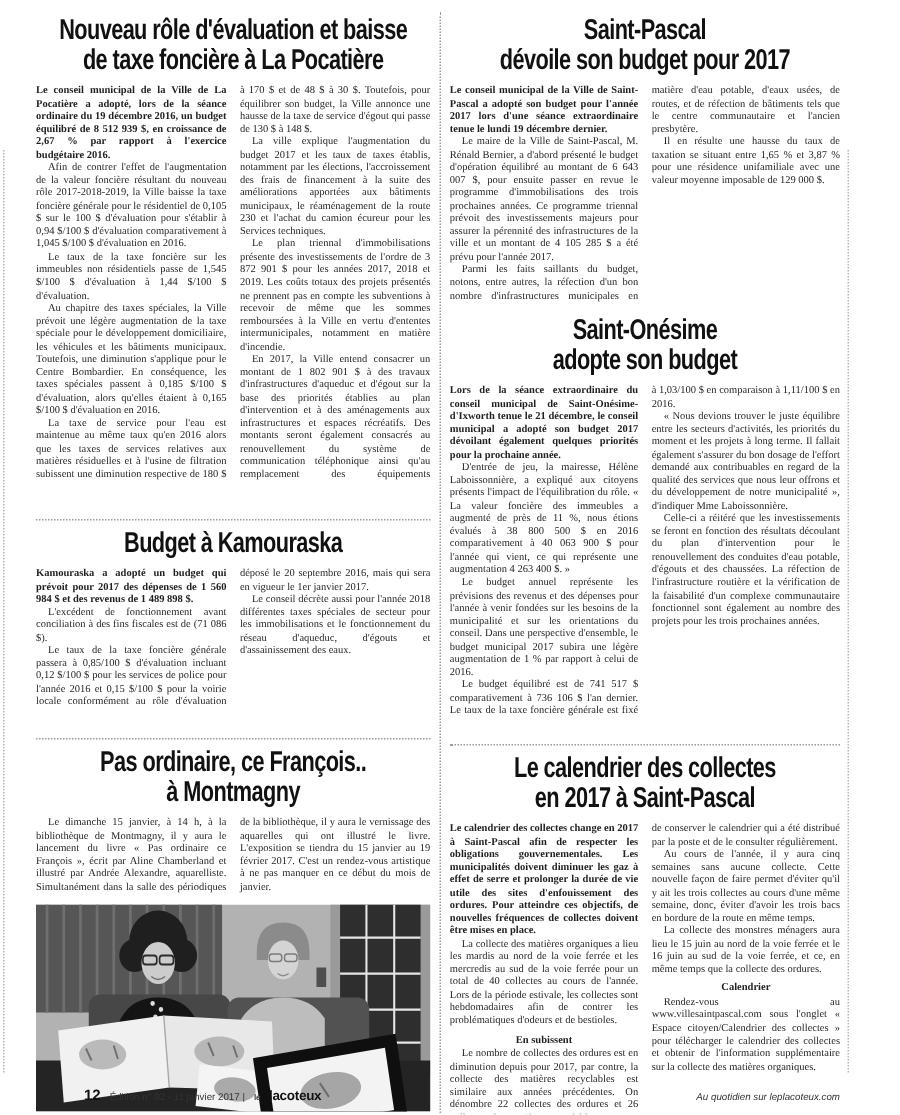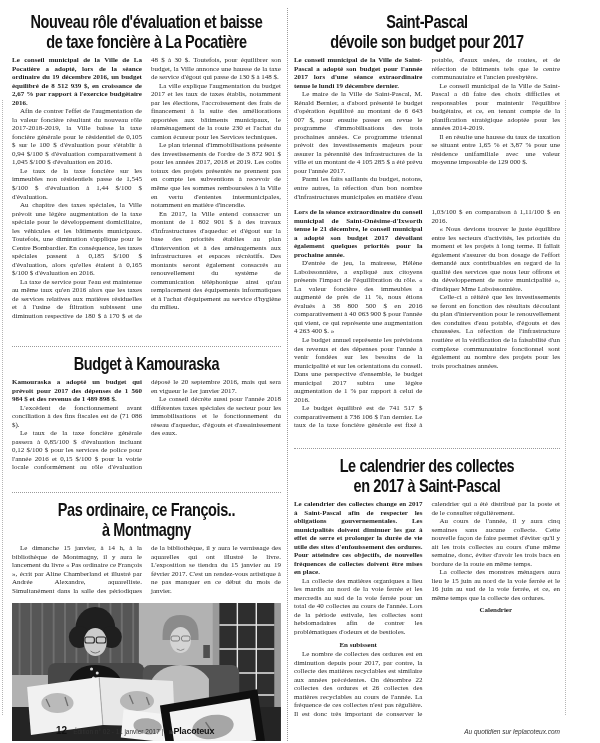--- a/index.html
+++ b/index.html
@@ -1,17 +1,17 @@
 <!DOCTYPE html>
 <html lang="fr"><head>
 <meta charset="utf-8">
 <style>
   html,body{margin:0;padding:0;background:#ffffff;}
   .page{position:relative;width:568px;height:743px;background:#fff;box-sizing:border-box;
-        padding:8px 8px 0 12px;font-family:"Liberation Serif","DejaVu Serif",serif;color:#1f1f1f;overflow:hidden;}
+        padding:8px 8px 0 24px;font-family:"Liberation Serif","DejaVu Serif",serif;color:#1f1f1f;overflow:hidden;}
   .halves{display:flex;}
   .half{box-sizing:border-box;}
   .half.left{width:293px;padding-right:6px;}
   .half.right{width:291px;padding-left:6px;border-left:1px dotted #9a9a9a;}
   .headline{font-family:"Liberation Sans","DejaVu Sans",sans-serif;font-weight:700;text-align:center;
             color:#111;margin:3px 0 5px 0;}
   .headline .hl{display:block;white-space:nowrap;transform:scaleY(1.32);transform-origin:50% 50%;
                 letter-spacing:-0.4px;font-size:14.5px;line-height:20px;}
   .body{column-count:2;column-gap:9px;column-fill:auto;text-align:justify;font-size:7px;line-height:1.22;
         overflow:hidden;hyphens:auto;-webkit-hyphens:auto;}
@@ -148,26 +148,29 @@
 
       <section>
         <h2 class="headline">
           <span class="hl">Saint-Pascal</span>
           <span class="hl">dévoile son budget pour 2017</span>
         </h2>
         <div class="body h-stp">
           <p class="lead">Le conseil municipal de la Ville de Saint-Pascal a adopté son budget pour l'année 2017 lors d'une séance extraordinaire tenue le lundi 19 décembre dernier.</p>
           <p>Le maire de la Ville de Saint-Pascal, M. Rénald Bernier, a d'abord présenté le budget d'opération équilibré au montant de 6 643 007 $, pour ensuite passer en revue le programme d'immobilisations des trois prochaines années. Ce programme triennal prévoit des investissements majeurs pour assurer la pérennité des infrastructures de la ville et un montant de 4 105 285 $ a été prévu pour l'année 2017.</p>
           <p>Parmi les faits saillants du budget, notons, entre autres, la réfection d'un bon nombre d'infrastructures municipales en matière d'eau potable, d'eaux usées, de routes, et de réfection de bâtiments tels que le centre communautaire et l'ancien presbytère.</p>
-          <p>Le conseil municipal de la Ville de Saint-Pascal a dû faire des choix difficiles et responsables pour maintenir l'équilibre budgétaire, et ce, en tenant compte de la planification stratégique adoptée pour les années 2014-2019.</p>
           <p>Il en résulte une hausse du taux de taxation se situant entre 1,65 % et 3,87 % pour une résidence unifamiliale avec une valeur moyenne imposable de 129 000 $.</p>
         </div>
       </section>
 
       <section>
+        <h2 class="headline">
+          <span class="hl">Saint-Onésime</span>
+          <span class="hl">adopte son budget</span>
+        </h2>
         <div class="body h-one">
           <p class="lead">Lors de la séance extraordinaire du conseil municipal de Saint-Onésime-d'Ixworth tenue le 21 décembre, le conseil municipal a adopté son budget 2017 dévoilant également quelques priorités pour la prochaine année.</p>
           <p>D'entrée de jeu, la mairesse, Hélène Laboissonnière, a expliqué aux citoyens présents l'impact de l'équilibration du rôle. « La valeur foncière des immeubles a augmenté de près de 11 %, nous étions évalués à 38 800 500 $ en 2016 comparativement à 40 063 900 $ pour l'année qui vient, ce qui représente une augmentation 4 263 400 $. »</p>
           <p>Le budget annuel représente les prévisions des revenus et des dépenses pour l'année à venir fondées sur les besoins de la municipalité et sur les orientations du conseil. Dans une perspective d'ensemble, le budget municipal 2017 subira une légère augmentation de 1 % par rapport à celui de 2016.</p>
           <p>Le budget équilibré est de 741 517 $ comparativement à 736 106 $ l'an dernier. Le taux de la taxe foncière générale est fixé à 1,03/100 $ en comparaison à 1,11/100 $ en 2016.</p>
           <p>« Nous devions trouver le juste équilibre entre les secteurs d'activités, les priorités du moment et les projets à long terme. Il fallait également s'assurer du bon dosage de l'effort demandé aux contribuables en regard de la qualité des services que nous leur offrons et du développement de notre municipalité », d'indiquer Mme Laboissonnière.</p>
           <p>Celle-ci a réitéré que les investissements se feront en fonction des résultats découlant du plan d'intervention pour le renouvellement des conduites d'eau potable, d'égouts et des chaussées. La réfection de l'infrastructure routière et la vérification de la faisabilité d'un complexe communautaire fonctionnel sont également au nombre des projets pour les trois prochaines années.</p>
         </div>
       </section>
 
@@ -177,20 +180,21 @@
           <span class="hl">en 2017 à Saint-Pascal</span>
         </h2>
         <div class="body h-cal">
           <p class="lead">Le calendrier des collectes change en 2017 à Saint-Pascal afin de respecter les obligations gouvernementales. Les municipalités doivent diminuer les gaz à effet de serre et prolonger la durée de vie utile des sites d'enfouissement des ordures. Pour atteindre ces objectifs, de nouvelles fréquences de collectes doivent être mises en place.</p>
           <p>La collecte des matières organiques a lieu les mardis au nord de la voie ferrée et les mercredis au sud de la voie ferrée pour un total de 40 collectes au cours de l'année. Lors de la période estivale, les collectes sont hebdomadaires afin de contrer les problématiques d'odeurs et de bestioles.</p>
           <p class="subhead">En subissent</p>
           <p>Le nombre de collectes des ordures est en diminution depuis pour 2017, par contre, la collecte des matières recyclables est similaire aux années précédentes. On dénombre 22 collectes des ordures et 26 collectes des matières recyclables au cours de l'année. La fréquence de ces collectes n'est pas régulière. Il est donc très important de conserver le calendrier qui a été distribué par la poste et de le consulter régulièrement.</p>
           <p>Au cours de l'année, il y aura cinq semaines sans aucune collecte. Cette nouvelle façon de faire permet d'éviter qu'il y ait les trois collectes au cours d'une même semaine, donc, éviter d'avoir les trois bacs en bordure de la route en même temps.</p>
           <p>La collecte des monstres ménagers aura lieu le 15 juin au nord de la voie ferrée et le 16 juin au sud de la voie ferrée, et ce, en même temps que la collecte des ordures.</p>
           <p class="subhead">Calendrier</p>
+          <p>Rendez-vous au www.villesaintpascal.com sous l'onglet « Espace citoyen/Calendrier des collectes » pour télécharger le calendrier des collectes et obtenir de l'information supplémentaire sur la collecte des matières organiques.</p>
         </div>
       </section>
     </div>
   </div>
 
   <div class="footer">
     <div class="fleft">
       <span class="pagenum">12</span>
       <span class="edition">Édition n° 02 - 11 janvier 2017  |</span>
       <span class="logo"><span class="le">le</span><span>Placoteux</span></span>

